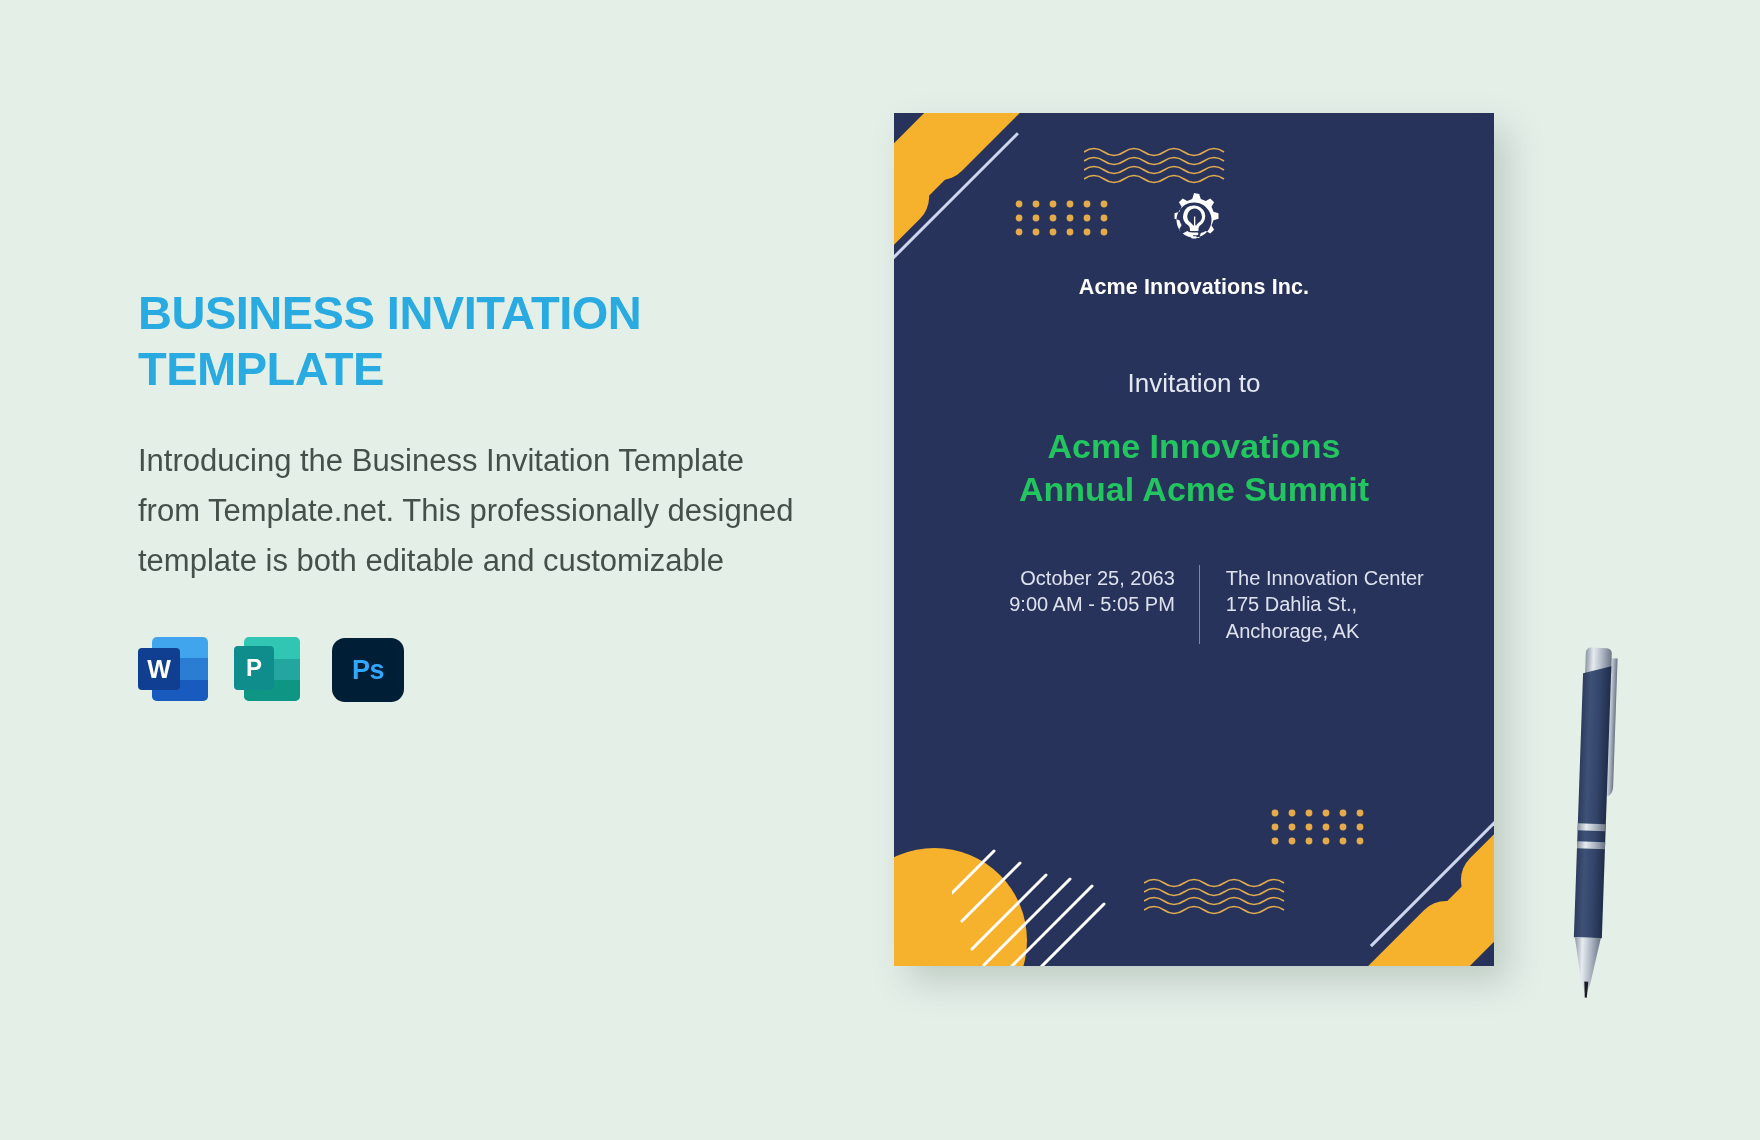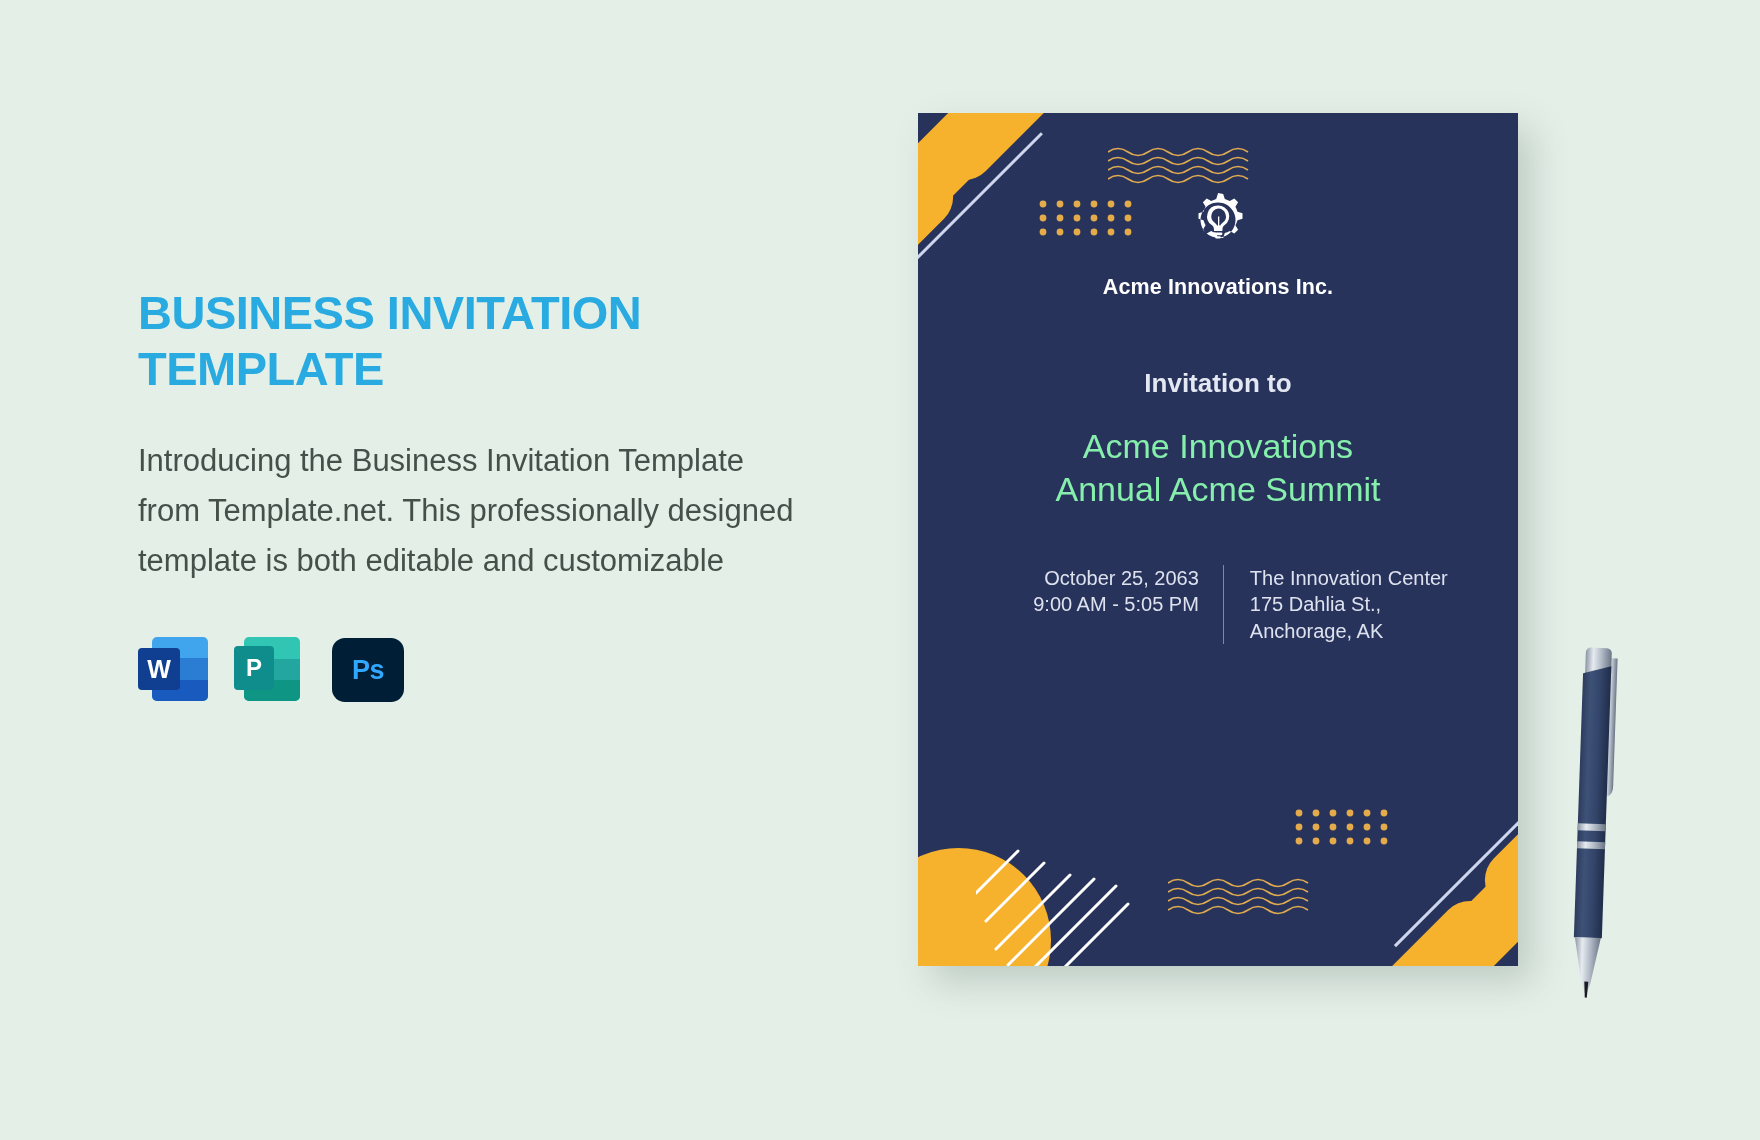--- a/index.html
+++ b/index.html
@@ -79,21 +79,21 @@
     width:72px; height:64px; border-radius:13px;
     background:#001e36;
     color:#31a8ff; font-size:27px; font-weight:bold;
     display:flex; align-items:center; justify-content:center;
     letter-spacing:-0.5px; line-height:1;
   }
 
   
   #invitation-card {
     position:absolute;
-    left:918px; top:113px;
+    left:894px; top:113px;
     width:600px; height:853px;
     background:#28335c;
     overflow:hidden;
     box-shadow: 14px 16px 34px rgba(60,80,70,0.22);
   }
   .deco { position:absolute; pointer-events:none; }
 
   
   .ybar {
     position:absolute;
@@ -152,27 +152,27 @@
     margin-top:20px;
     color:#ffffff;
     font-size:21.5px;
     font-weight:bold;
     letter-spacing:0.1px;
   }
   #invitation-to {
     margin-top:68px;
     color:#e4e8f2;
     font-size:26px;
-    font-weight:bold;
+    font-weight:normal;
   }
   #event-title {
     margin-top:26px;
-    color:#86efac;
+    color:#22c55e;
     font-size:34px;
-    font-weight:normal;
+    font-weight:bold;
     line-height:1.26;
     text-align:center;
   }
   #details-row {
     margin-top:54px;
     display:flex;
     align-items:flex-start;
     color:#dde2ee;
     font-size:20px;
     line-height:1.33;

